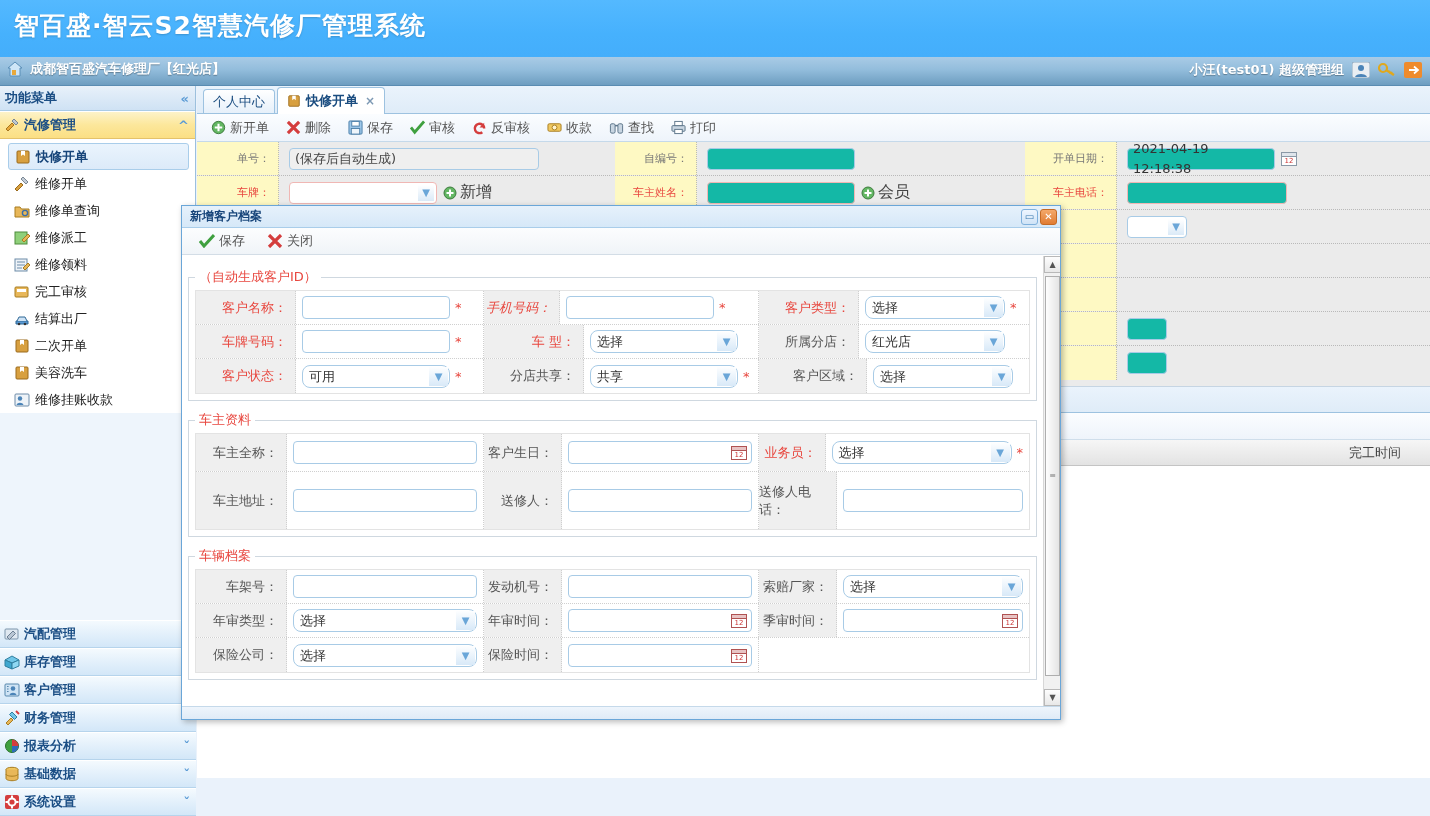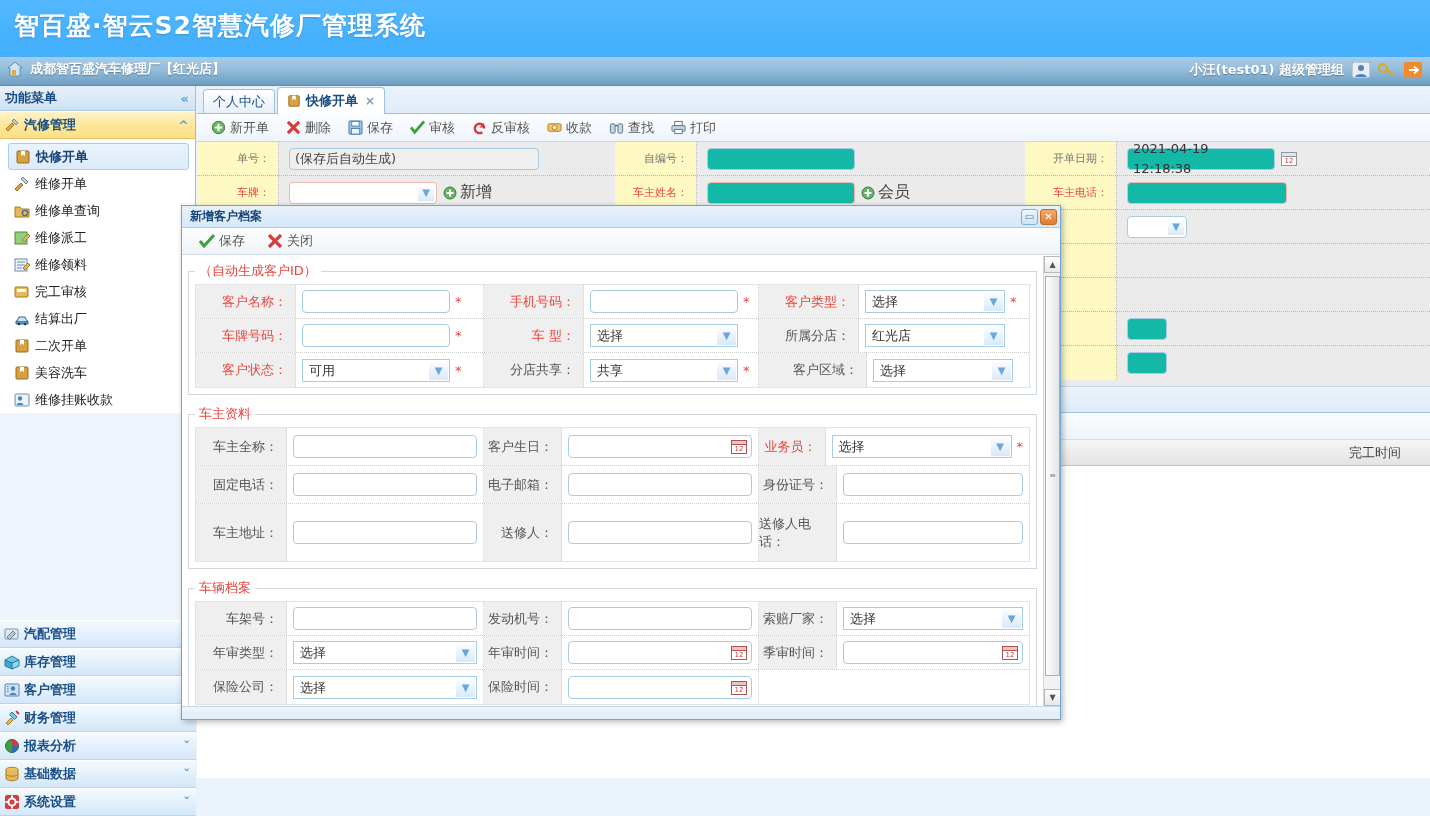--- a/index.html
+++ b/index.html
@@ -177,36 +177,36 @@
     font-size: 12px; font-weight: bold; color: #17457a;
   }
   .winbtn { width: 17px; height: 16px; border-radius: 3px; display: inline-flex; align-items: center;
             justify-content: center; font-size: 10px; color: #fff; margin-left: 2px; cursor: pointer; }
   .winbtn.min { background: linear-gradient(to bottom,#eef6ff,#cfe3f6); border: 1px solid #7fb0dc; color: #3b79ad; }
   .winbtn.cls { background: linear-gradient(to bottom,#f4a96a,#e07c33); border: 1px solid #c46a25; }
   #dlg-toolbar { height: 27px; background: linear-gradient(to bottom,#fcfdfe,#f0f4f8);
                  border-bottom: 1px solid #d3dde6; display: flex; align-items: center; gap: 8px; padding-left: 10px; }
   #dlg-body { position: absolute; left: 0; top: 50px; right: 0; bottom: 13px; overflow: hidden; background: #fff; }
   #dlg-scroll-area { position: absolute; left: 0; top: 0; right: 17px; bottom: 0; padding: 6px 6px 0 6px; }
-  fieldset.sect { border: 1px solid #cfd8e0; margin: 0 0 10px 0; padding: 4px 6px 6px 6px; }
+  fieldset.sect { border: 1px solid #cfd8e0; margin: 6px 0 10px 0; padding: 4px 6px 6px 6px; }
   fieldset.sect > legend { font-size: 13px; color: #e8473f; padding: 0 4px; }
   .rowset { border: 1px solid #e3e3e3; }
   .drow { display: flex; border-bottom: 1px dotted #cfcfcf; min-height: 34px; }
   .drow:last-child { border-bottom: none; }
   .dcell { display: flex; align-items: center; border-right: 1px dotted #cfcfcf; }
   .dcell:last-child { border-right: none; }
   .dlabel {
     background: #efefef; height: 100%; display: flex; align-items: center; justify-content: flex-end;
     padding-right: 8px; font-size: 13px; color: #555; border-right: 1px dotted #cfcfcf;
   }
   .dlabel.req { color: #e8473f; font-weight: normal; }
   .dval { padding: 0 6px; display: flex; align-items: center; gap: 5px; }
   .star { color: #e8473f; font-size: 13px; }
   .tinp { height: 23px; border: 1px solid #a8cbe6; border-radius: 4px; background: #fff; padding: 0 5px; font-size: 13px; }
-  .tsel { height: 23px; border: 1px solid #a8cbe6; border-radius: 0; background: #fff; padding: 0 22px 0 6px;
+  .tsel { height: 23px; border: 1px solid #a8cbe6; border-radius: 8px; background: #fff; padding: 0 22px 0 6px;
           font-size: 13px; color: #333; line-height: 21px; position: relative; }
   .tsel .arr { position: absolute; right: 1px; top: 1px; width: 19px; height: 19px;
                background: linear-gradient(to bottom,#fdfeff,#d8e9f8);
                display: flex; align-items: center; justify-content: center; color: #6aa6d8; font-size: 10px; }
   .datewrap { position: relative; }
   .datewrap .cal { position: absolute; right: 4px; top: 3px; }
   
   #dlg-vscroll { position: absolute; right: 0; top: 0; width: 17px; bottom: 0;
                  background: #f1f1f1; border-left: 1px solid #d7d7d7; }
   .sb-btn { width: 17px; height: 17px; background: linear-gradient(to bottom,#fdfdfd,#e8e8e8);
@@ -787,21 +787,21 @@
           <div class="rowset">
               <div class="drow">
                 <div class="dcell" style="width: 288px;">
                   <div class="dlabel req" style="width: 100px;">客户名称：</div>
                   <div class="dval">
                     <div class="tinp" style="width: 148px;"></div>
                     <span class="star">*</span>
                   </div>
                 </div>
                 <div class="dcell" style="width: 275px;">
-                  <div class="dlabel req" style="width: 100px;">手机号码：</div>
+                  <div class="dlabel req" style="width: 76px; font-style: italic;">手机号码：</div>
                   <div class="dval">
                     <div class="tinp" style="width: 148px;"></div>
                     <span class="star">*</span>
                   </div>
                 </div>
                 <div class="dcell" style="width: 270px;">
                   <div class="dlabel req" style="width: 100px;">客户类型：</div>
                   <div class="dval">
                     <div class="tsel" style="width: 140px;"><span>选择</span><span class="arr">▼</span></div>
                     <span class="star">*</span>
@@ -877,40 +877,20 @@
                   </div>
                 </div>
                 <div class="dcell" style="width: 270px;">
                   <div class="dlabel req" style="width: 88px;">业务员：</div>
                   <div class="dval">
                     <div class="tsel" style="width: 180px;"><span>选择</span><span class="arr">▼</span></div>
                     <span class="star">*</span>
                   </div>
                 </div>
               </div>
-              <div class="drow" style="min-height: 38px;">
-                <div class="dcell" style="width: 288px;">
-                  <div class="dlabel" style="width: 100px;">固定电话：</div>
-                  <div class="dval">
-                    <div class="tinp" style="width: 184px;"></div>
-                  </div>
-                </div>
-                <div class="dcell" style="width: 275px;">
-                  <div class="dlabel" style="width: 90px;">电子邮箱：</div>
-                  <div class="dval">
-                    <div class="tinp" style="width: 184px;"></div>
-                  </div>
-                </div>
-                <div class="dcell" style="width: 270px;">
-                  <div class="dlabel" style="width: 88px;">身份证号：</div>
-                  <div class="dval">
-                    <div class="tinp" style="width: 180px;"></div>
-                  </div>
-                </div>
-              </div>
               <div class="drow" style="min-height: 57px;">
                 <div class="dcell" style="width: 288px;">
                   <div class="dlabel" style="width: 100px;">车主地址：</div>
                   <div class="dval">
                     <div class="tinp" style="width: 184px;"></div>
                   </div>
                 </div>
                 <div class="dcell" style="width: 275px;">
                   <div class="dlabel" style="width: 90px;">送修人：</div>
                   <div class="dval">

